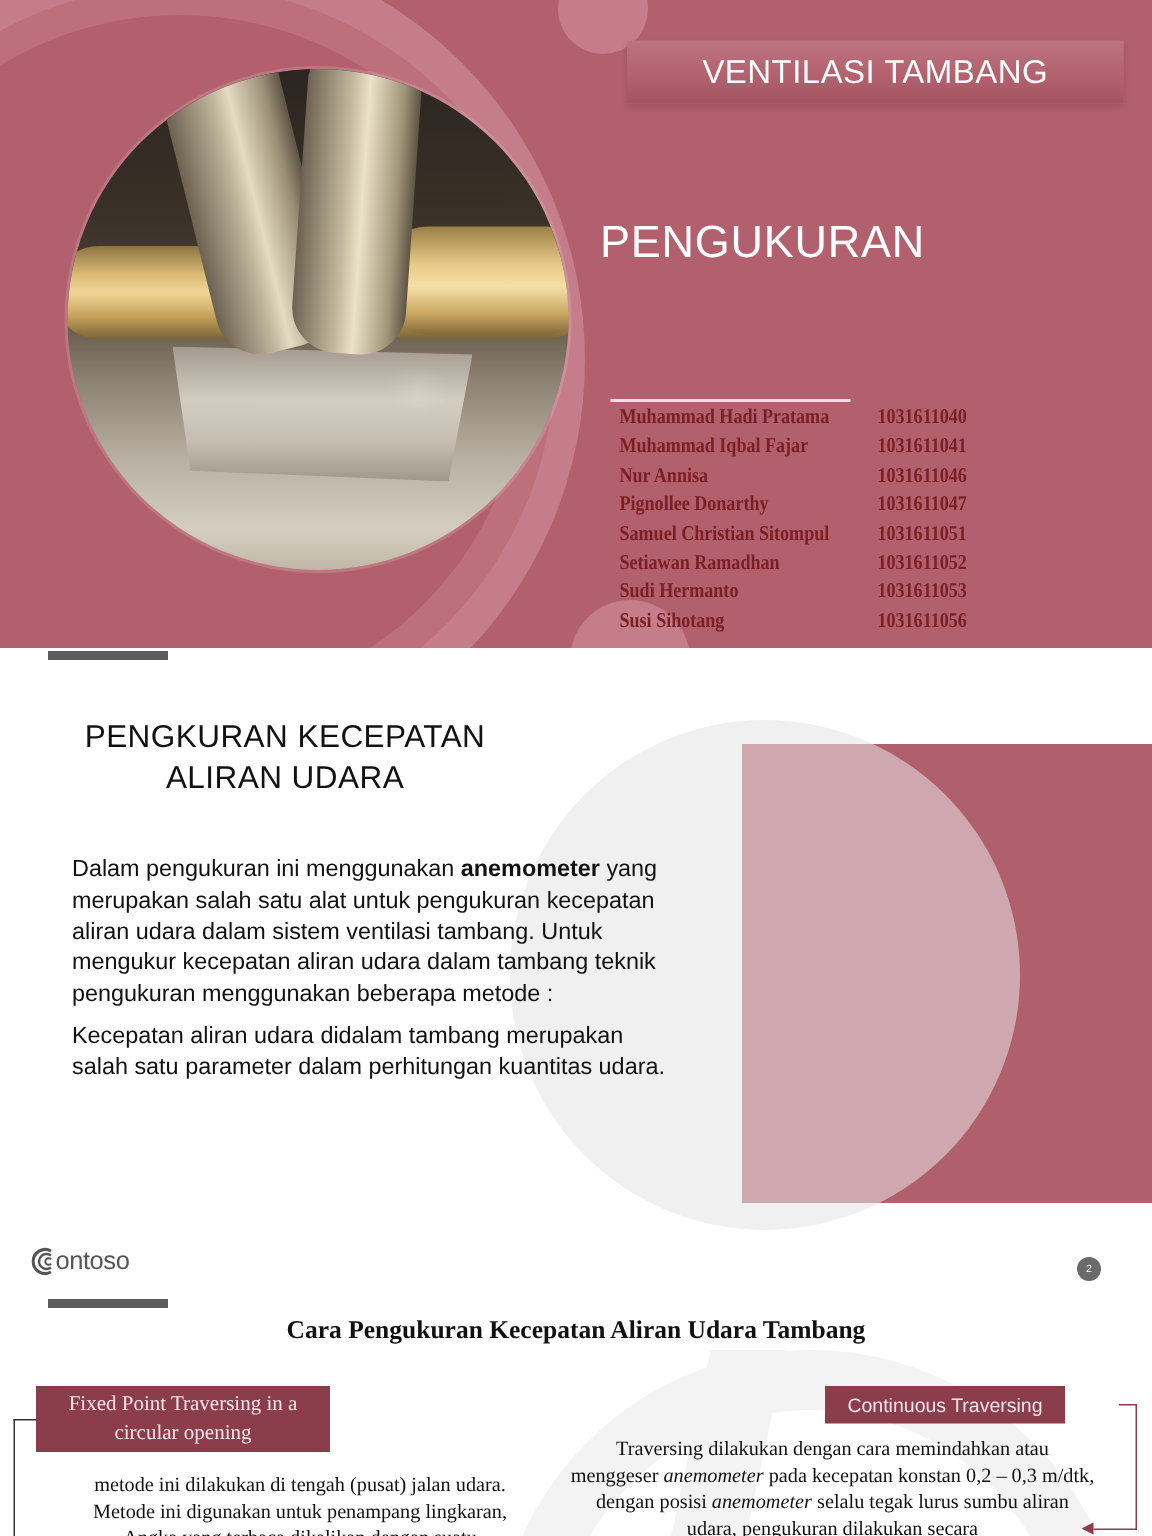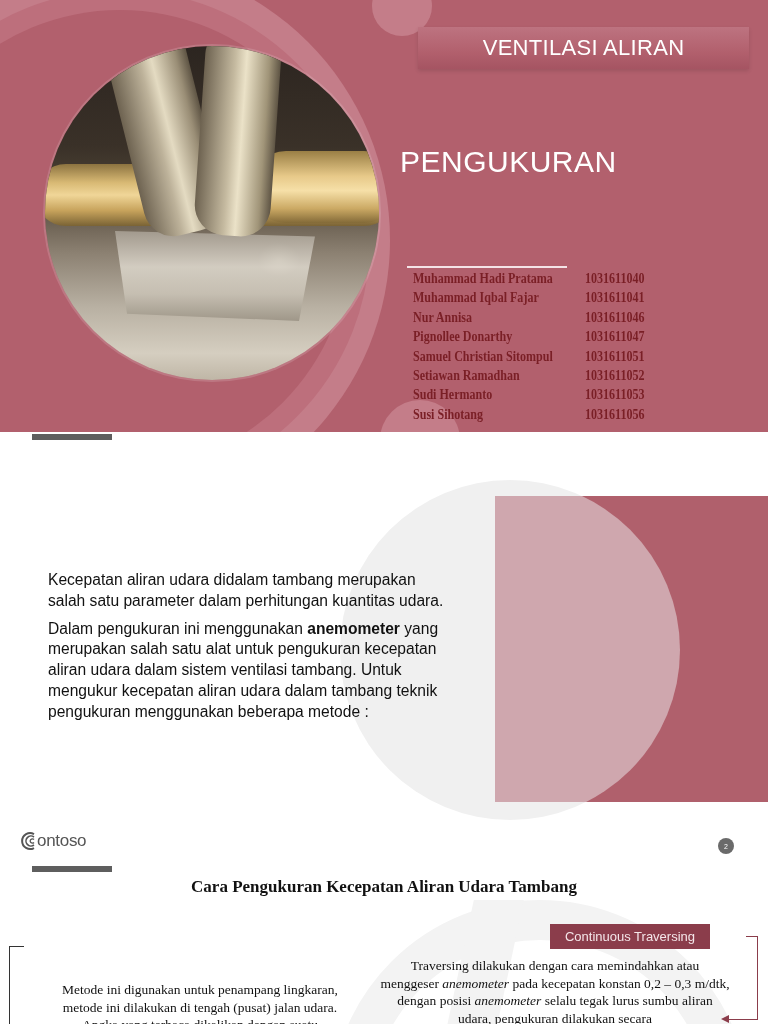--- a/index.html
+++ b/index.html
@@ -194,21 +194,21 @@
   <div class="s1-bottom-blob"></div>
 
   <div class="s1-photo" title="Underground mine tunnel with ventilation ducts">
     <div class="rock-wall"></div>
     <div class="pipe pipe-h"></div>
     <div class="pipe pipe-h2"></div>
     <div class="pipe pipe-v1"></div>
     <div class="pipe pipe-v2"></div>
   </div>
 
-  <div class="s1-title-bar">VENTILASI ALIRAN</div>
+  <div class="s1-title-bar">VENTILASI TAMBANG</div>
 
   <div class="s1-main-title">
     <div>PENGUKURAN</div>
   </div>
 
   <div class="s1-divider"></div>
 
   <div class="s1-members">
     <div class="member-row">
       <span class="member-name">Muhammad Hadi Pratama</span>
@@ -245,24 +245,28 @@
   </div>
 </section>
 
 <section class="slide2">
   <div class="s2-top-bar"></div>
   <div class="s2-grey-circle"></div>
   <div class="s2-rect">
     <div class="s2-rect-circle"></div>
   </div>
 
+  <div class="s2-title">
+    <div>PENGKURAN KECEPATAN</div>
+    <div>ALIRAN UDARA</div>
+  </div>
 
   <div class="s2-body">
+    <p><span>Dalam pengukuran ini menggunakan </span><b>anemometer</b><span> yang merupakan salah satu alat untuk pengukuran kecepatan aliran udara dalam sistem ventilasi tambang. Untuk mengukur kecepatan aliran udara dalam tambang teknik pengukuran menggunakan beberapa metode :</span></p>
     <p>Kecepatan aliran udara didalam tambang merupakan salah satu parameter dalam perhitungan kuantitas udara.</p>
-    <p><span>Dalam pengukuran ini menggunakan </span><b>anemometer</b><span> yang merupakan salah satu alat untuk pengukuran kecepatan aliran udara dalam sistem ventilasi tambang. Untuk mengukur kecepatan aliran udara dalam tambang teknik pengukuran menggunakan beberapa metode :</span></p>
   </div>
 
   <div class="s2-logo">
     <svg class="s2-logo-mark" viewBox="0 0 22 22">
       <path d="M15 4 A8 8 0 1 0 15 18" fill="none" stroke="#555" stroke-width="2"></path>
       <path d="M15 7 A5 5 0 1 0 15 15" fill="none" stroke="#555" stroke-width="1.6"></path>
       <path d="M15 9.5 A2.2 2.2 0 1 0 15 12.5" fill="none" stroke="#555" stroke-width="1.3"></path>
     </svg>
     <span>ontoso</span>
   </div>
@@ -271,24 +275,25 @@
 </section>
 
 <section class="slide3">
   <div class="s3-top-bar"></div>
   <div class="s3-watermark"></div>
   <div class="s3-watermark-bar"></div>
 
   <div class="s3-title">Cara Pengukuran Kecepatan Aliran Udara Tambang</div>
 
   <div class="s3-connector-left"></div>
+  <div class="s3-box-left">Fixed Point Traversing in a circular opening</div>
 
   <div class="s3-text-left">
+    <div>metode ini dilakukan di tengah (pusat) jalan udara.</div>
     <div>Metode ini digunakan untuk penampang lingkaran,</div>
-    <div>metode ini dilakukan di tengah (pusat) jalan udara.</div>
     <div>Angka yang terbaca dikalikan dengan suatu</div>
   </div>
 
   <div class="s3-box-right">Continuous Traversing</div>
   <div class="s3-connector-right"></div>
   <div class="s3-arrow-line"></div>
   <div class="s3-arrow-head"></div>
 
   <div class="s3-text-right"><span>Traversing dilakukan dengan cara memindahkan atau menggeser </span><i>anemometer</i><span> pada kecepatan konstan 0,2 – 0,3 m/dtk, dengan posisi </span><i>anemometer</i><span> selalu tegak lurus sumbu aliran udara, pengukuran dilakukan secara</span></div>
 </section>

